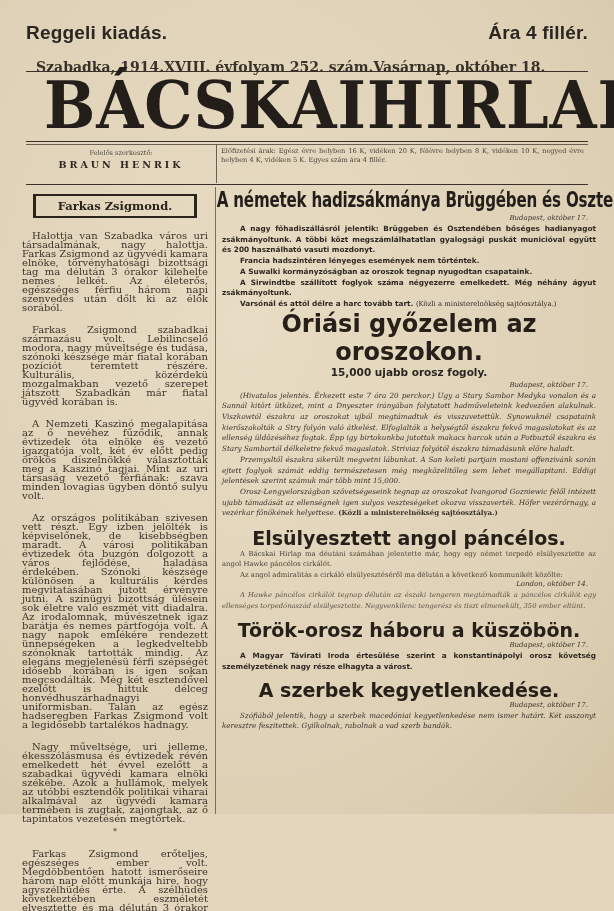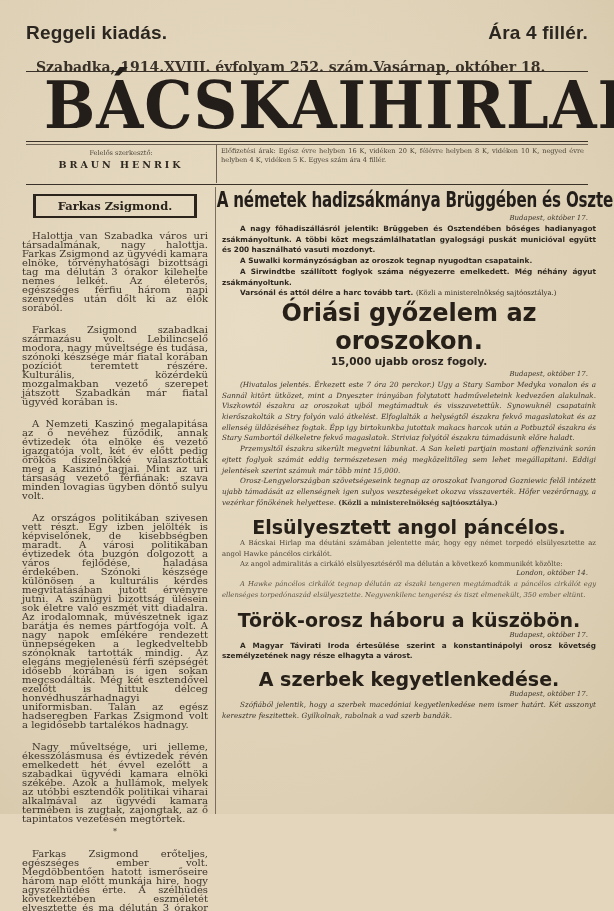--- a/index.html
+++ b/index.html
@@ -92,20 +92,21 @@
     <p>Farkas Zsigmond erőteljes, egészséges ember volt. Megdöbbentően hatott ismerőseire három nap előtt munkája hire, hogy agyszélhüdés érte. A szélhüdés következtében eszméletét elvesztette és ma délután 3 órakor kilehelte lelkét. Temetése hétfőn délután 3 órakor lesz a Hunyady-téri gyászházból.</p>
     <div class="endrule"></div>
   </div>
 
   <div class="right">
 
     <div>
       <div class="h-cond">A németek hadizsákmánya Brüggében és Osztendében</div>
       <div class="dl">Budapest, október 17.</div>
       <p class="bold-p">A nagy főhadiszállásról jelentik: Brüggeben és Osztendében bőséges hadianyagot zsákmányoltunk. A többi közt megszámlálhatatlan gyalogsági puskát municióval együtt és 200 használható vasuti mozdonyt.</p>
+      <p class="bold-p">Francia hadszintéren lényeges események nem történtek.</p>
       <p class="bold-p">A Suwalki kormányzóságban az oroszok tegnap nyugodtan csapataink.</p>
       <p class="bold-p">A Sirwindtbe szállított foglyok száma négyezerre emelkedett. Még néhány ágyut zsákmányoltunk.</p>
       <p class="bold-p"><span>Varsónál és attól délre a harc tovább tart.</span> <span class="plain">(Közli a ministerelnökség sajtóosztálya.)</span></p>
     </div>
 
     <div>
       <div class="h-big" style="font-size:24px;margin-top:0;">Óriási győzelem az oroszokon.</div>
       <div class="h-sub">15,000 ujabb orosz fogoly.</div>
       <div class="dl">Budapest, október 17.</div>
       <p class="it-p">(Hivatalos jelentés. Érkezett este 7 óra 20 perckor.) Ugy a Stary Sambor Medyka vonalon és a Sannál kitört ütközet, mint a Dnyeszter irányában folytatott hadműveleteink kedvezően alakulnak. Viszkowtól északra az oroszokat ujból megtámadtuk és visszavetettük. Synowuknél csapataink kierőszakolták a Stry folyón való átkelést. Elfoglalták a helységtől északra fekvő magaslatokat és az ellenség üldözéséhez fogtak. Épp igy birtokunkba jutottak makacs harcok után a Potbuztól északra és Stary Sambortól délkeletre fekvő magaslatok. Striviaz folyótól északra támadásunk előre haladt.</p>

